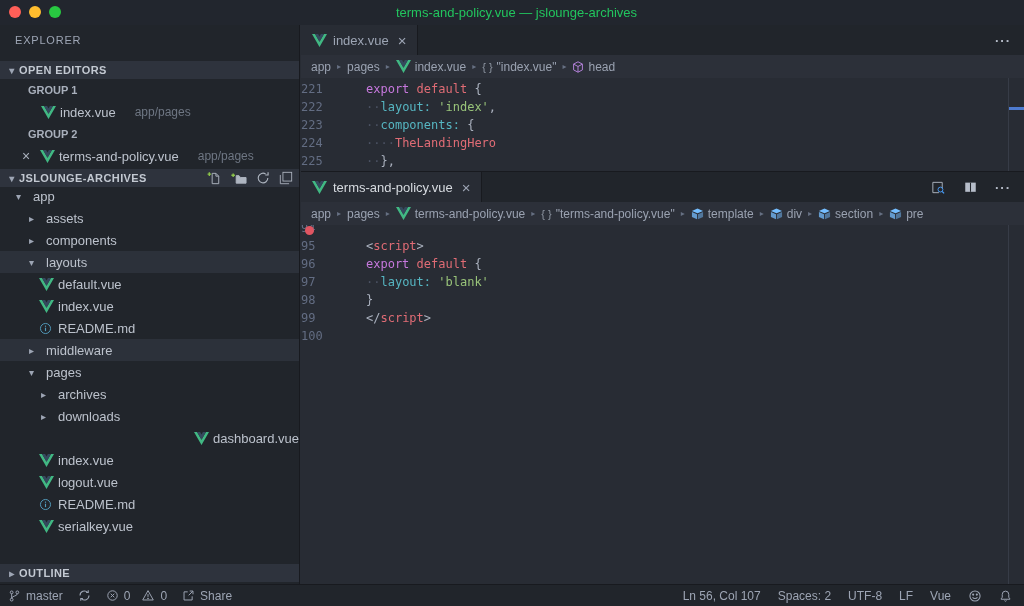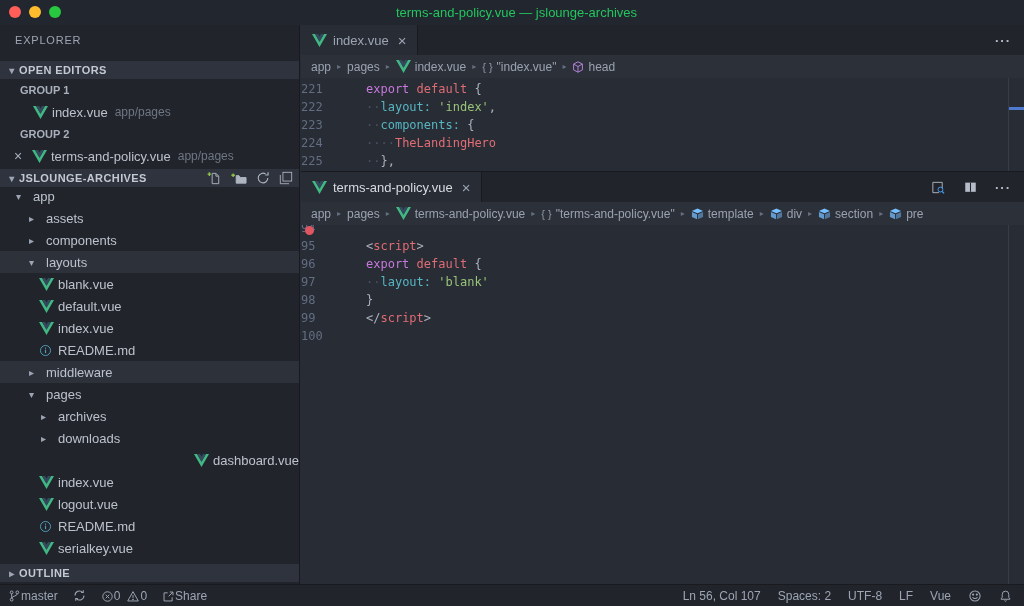--- a/index.html
+++ b/index.html
@@ -17,26 +17,26 @@
   .sidebar{position:absolute;top:25px;left:0;width:300px;height:559px;background:#21252b;
            border-right:1px solid #181a1f;box-sizing:border-box;z-index:4}
   .explorer-title{position:absolute;top:9px;left:15px;font-size:11px;letter-spacing:.8px;color:#9da5b4}
   .sect-head{position:absolute;left:0;width:100%;height:18px;background:#2e333d;display:flex;
              align-items:center;font-size:11px;font-weight:bold;color:#c3c9d2;letter-spacing:.4px;box-sizing:border-box}
   #oe-head{top:36px}
   #proj-head{top:144px}
   #outline-head{top:539px}
   .chev{color:#9da5b4;font-size:10px;width:14px;flex:none;text-align:center;font-style:normal}
   .sect-head .chev{margin-left:5px}
-  .oe-body{position:absolute;top:54px;left:0;width:100%}
+  .oe-body{position:absolute;top:54px;left:8px;width:100%}
   .group-label{height:22px;line-height:22px;padding-left:20px;font-size:11px;font-weight:bold;color:#a9b0bc}
   .oe-row{height:22px;display:flex;align-items:center;font-size:13px;color:#bcc2cc;padding-left:33px}
   .oe-row.closable{padding-left:14px}
   .oe-close{width:18px;flex:none;color:#aab1bd;font-size:14px;line-height:14px}
-  .detail{font-size:12px;color:#6e7683;margin-left:7px}
+  .detail{font-size:12px;color:#6e7683;margin-left:19px}
   .ic{display:inline-flex;align-items:center;justify-content:flex-start}
   .oe-row .ic,.tree-row .ic{width:19px;flex:none}
   .proj-actions{position:absolute;right:6px;top:144px;height:18px;display:flex;gap:9px;align-items:center;z-index:2}
   .proj-actions .ic{width:auto;cursor:pointer}
   .tree{position:absolute;top:160px;left:0;width:100%}
   .tree-row{height:22px;display:flex;align-items:center;font-size:13px;color:#bcc2cc}
   .tree-row.hl{background:#2c313a}
   .tree-row .chev{width:19px;text-align:left;padding-left:2px;box-sizing:border-box}
 
   .editor{position:absolute;top:25px;left:301px;width:723px;height:559px;background:#282c34}
@@ -72,21 +72,21 @@
   .tk-pl{color:var(--plain,#abb2bf)}
   .tk-ws{color:var(--ws,#4b5263)}
   .ruler{position:absolute;top:0;bottom:0;right:0;width:15px;border-left:1px solid #373c47;z-index:1}
   .cursor-marker{position:absolute;right:0;width:15px;height:3px;top:29px;background:var(--ruler-marker,#4e7bd0)}
 
   .statusbar{position:absolute;left:0;bottom:0;width:100%;height:22px;background:#21252b;
              border-top:1px solid #181a1f;display:flex;align-items:center;font-size:12px;
              color:#9da5b4;box-sizing:border-box;z-index:6}
   .sb-left{display:flex;align-items:center;gap:15px;padding-left:8px}
   .sb-right{margin-left:auto;display:flex;align-items:center;gap:17px;padding-right:12px}
-  .sb-item{display:flex;align-items:flex-end;cursor:pointer}
+  .sb-item{display:flex;align-items:center;gap:5px;cursor:pointer}
   .sb-item svg{display:block}
 </style>
 </head>
 <body>
 
 <div class="titlebar">
   <div class="lights">
     <span class="light red"></span>
     <span class="light yellow"></span>
     <span class="light green"></span>
@@ -168,29 +168,20 @@
         <span class="chev">▸</span>
         <span>assets</span>
       </div>
       <div class="tree-row" style="padding-left: 27px;">
         <span class="chev">▸</span>
         <span>components</span>
       </div>
       <div class="tree-row hl" style="padding-left: 27px;">
         <span class="chev">▾</span>
         <span>layouts</span>
-      </div>
-      <div class="tree-row" style="padding-left: 39px;">
-        <span class="ic">
-          <svg width="15" height="13" viewBox="0 0 256 221">
-            <path fill="var(--vue-green)" d="M204 0L128 133 52 0H0l128 221L256 0z"></path>
-            <path fill="var(--vue-dark)" d="M204 0h-52l-24 41-24-41H52l76 133z"></path>
-          </svg>
-        </span>
-        <span>blank.vue</span>
       </div>
       <div class="tree-row" style="padding-left: 39px;">
         <span class="ic">
           <svg width="15" height="13" viewBox="0 0 256 221">
             <path fill="var(--vue-green)" d="M204 0L128 133 52 0H0l128 221L256 0z"></path>
             <path fill="var(--vue-dark)" d="M204 0h-52l-24 41-24-41H52l76 133z"></path>
           </svg>
         </span>
         <span>default.vue</span>
       </div>

